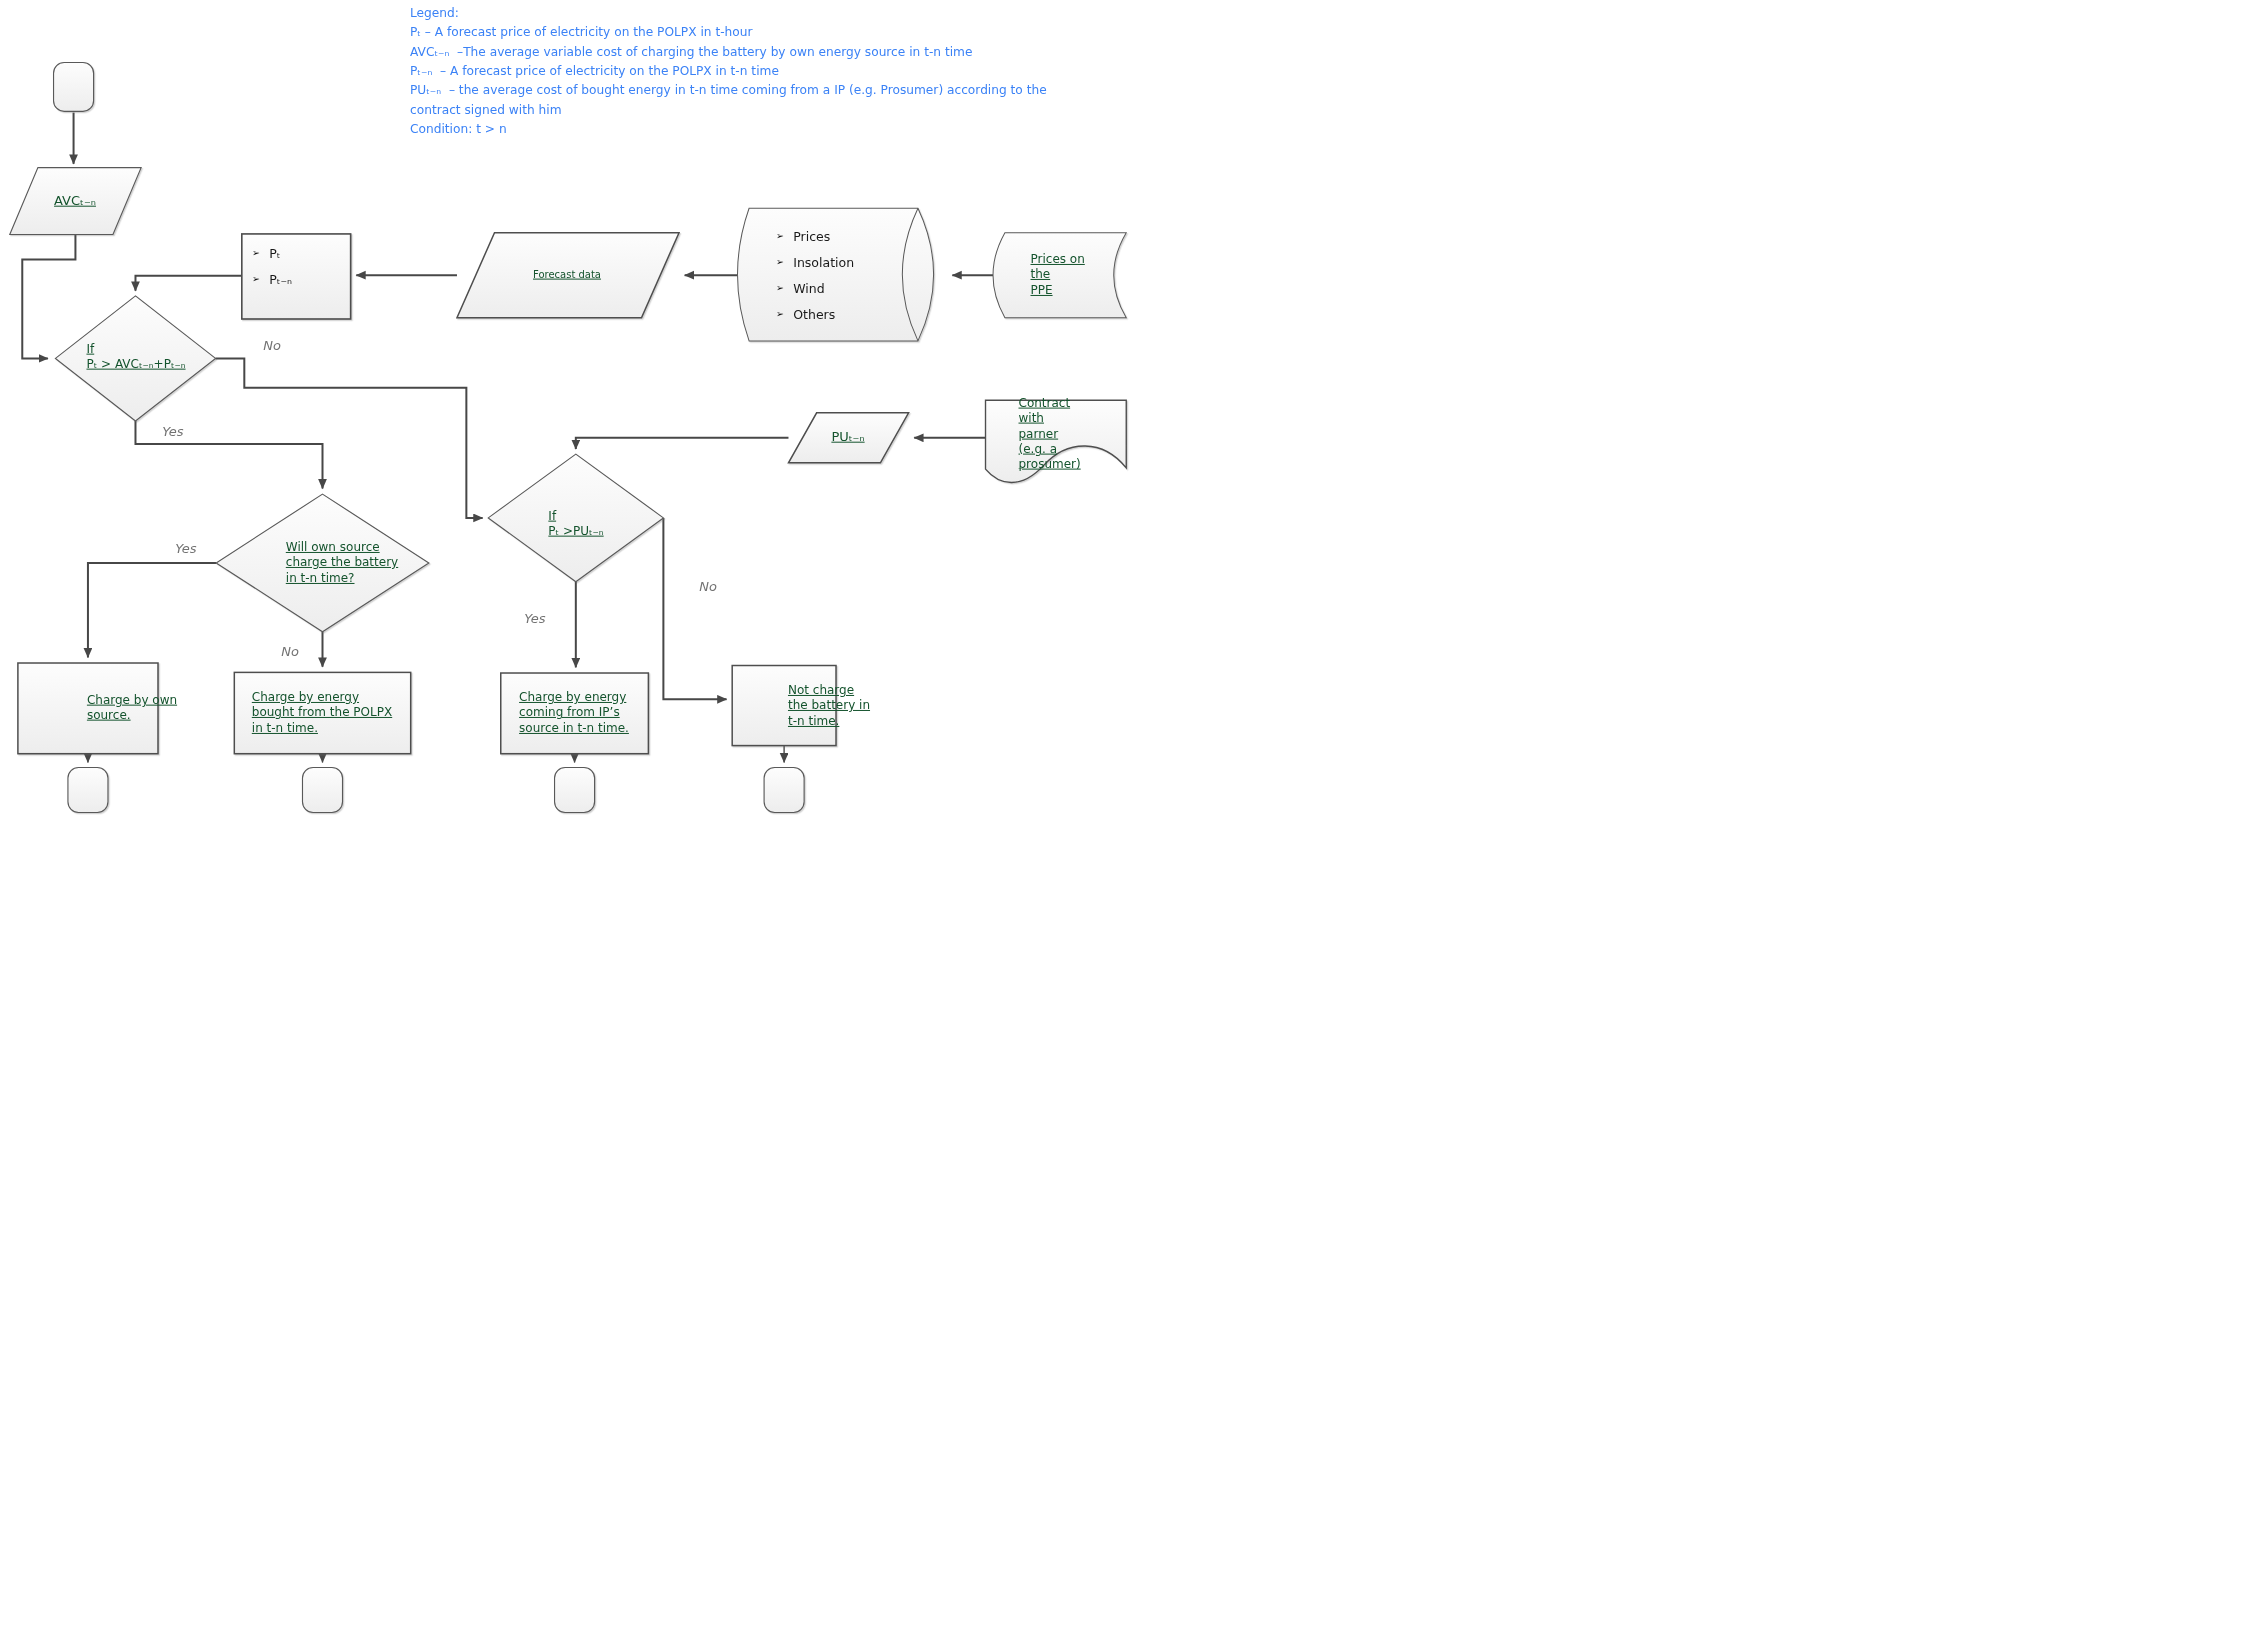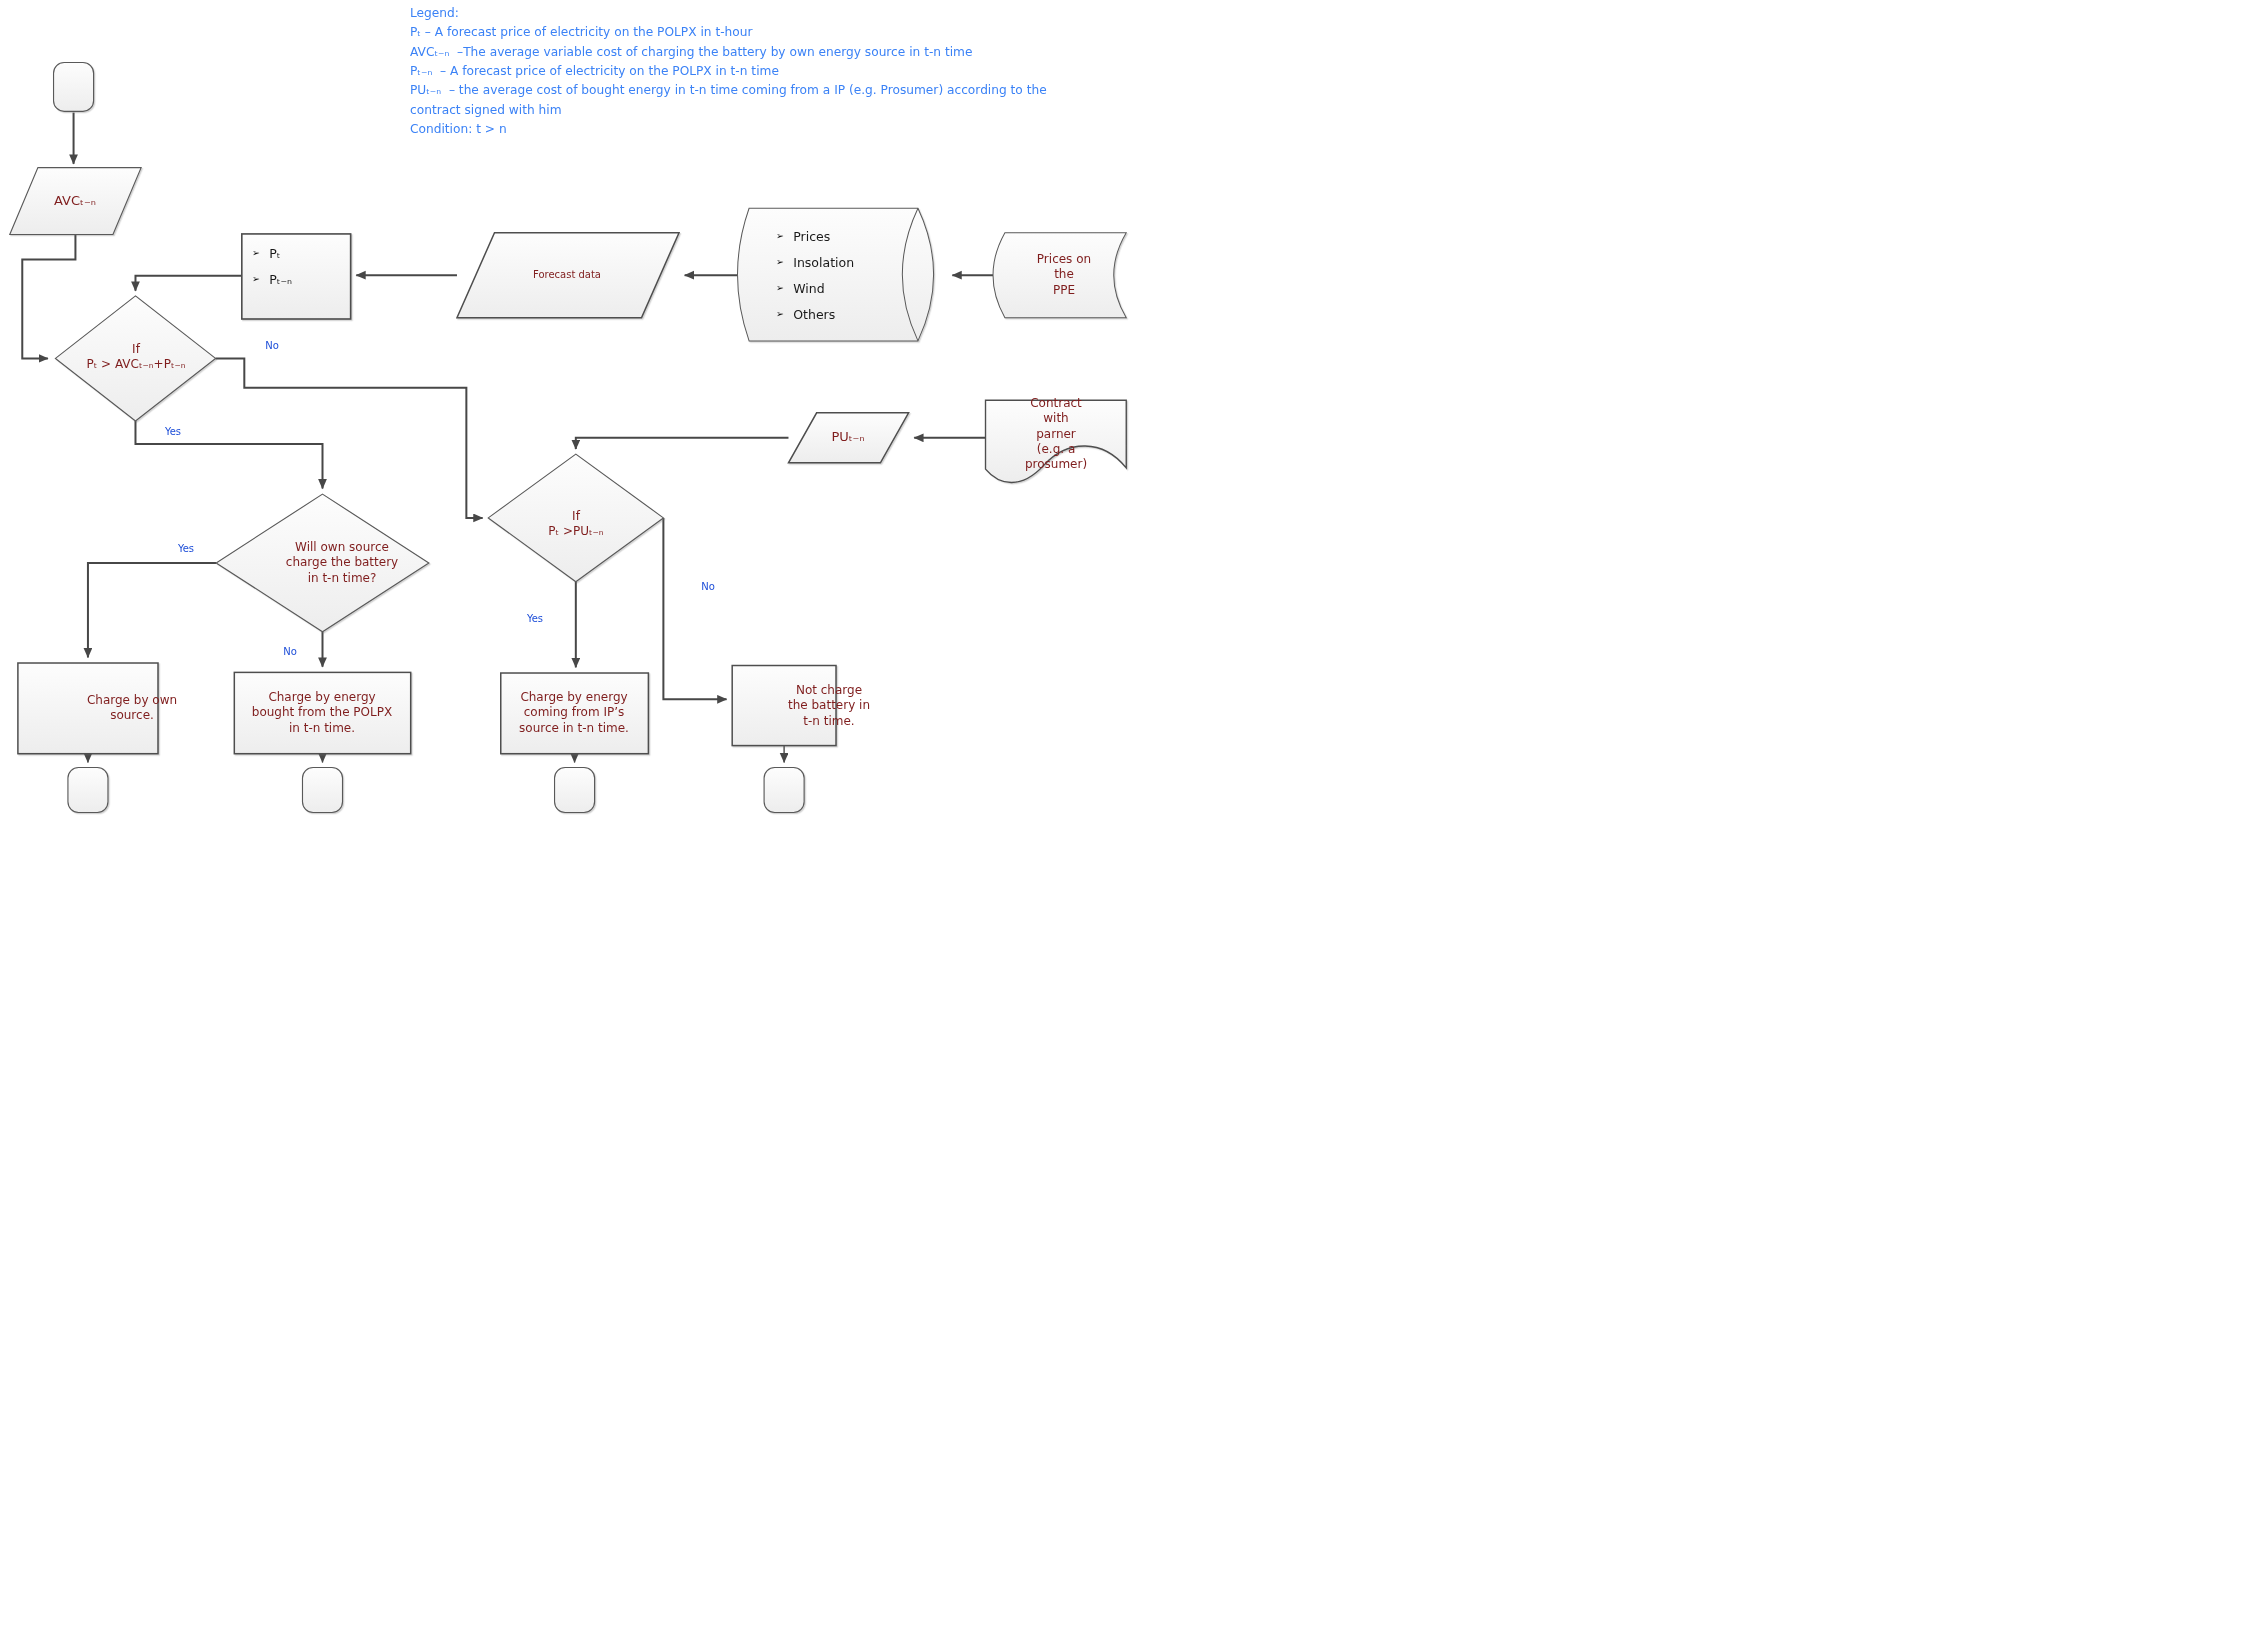--- a/index.html
+++ b/index.html
@@ -1,21 +1,21 @@
 <!DOCTYPE html>
 <html style="font-size:10px"><head>
 <meta charset="utf-8">
 <style>
   html,body{margin:0;padding:0;background:#ffffff;}
   body{font-family:"DejaVu Sans","Liberation Sans",sans-serif;color:#1a1a1a;}
   #canvas{position:relative;width:1131px;height:815px;background:#ffffff;overflow:hidden;}
   #wires{position:absolute;left:0;top:0;width:100%;height:100%;}
-  .label{position:absolute;transform:translate(-50%,-50%);text-align:center;
-         white-space:pre-line;font-size:12px;line-height:1.28;color:#7f1d1d;}
-  .edge-label{position:absolute;transform:translate(-50%,-50%);font-size:10px;color:#1d4ed8;}
+  .label{position:absolute;transform:translate(-50%,-50%);text-align:left;
+         white-space:pre-line;font-size:12px;line-height:1.28;color:#14532d;text-decoration:underline;}
+  .edge-label{position:absolute;transform:translate(-50%,-50%);font-size:13px;color:#737373;font-style:italic;}
   .list{position:absolute;display:flex;flex-direction:column;}
   .list .row{display:flex;align-items:center;gap:9.4px;height:26px;font-size:12.5px;}
   .list .row .bullet{font-size:9.4px;line-height:1;color:#111;}
   #legend{position:absolute;left:410px;top:3.8px;width:716px;}
   #legend .lg-line{font-size:12.2px;line-height:19.4px;white-space:pre-wrap;color:#3b82f6;}
   .sh{filter:drop-shadow(2.5px 2.5px 1px rgba(110,110,110,0.30));}
 </style>
 </head>
 <body>
 

